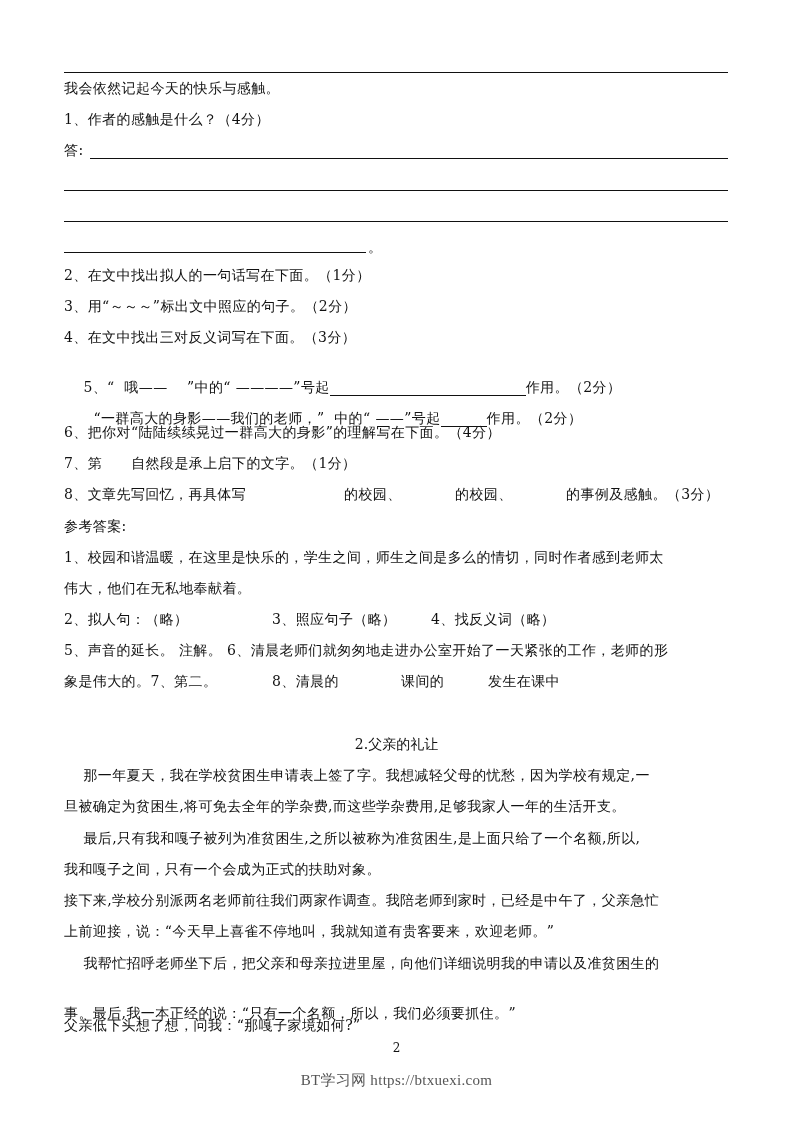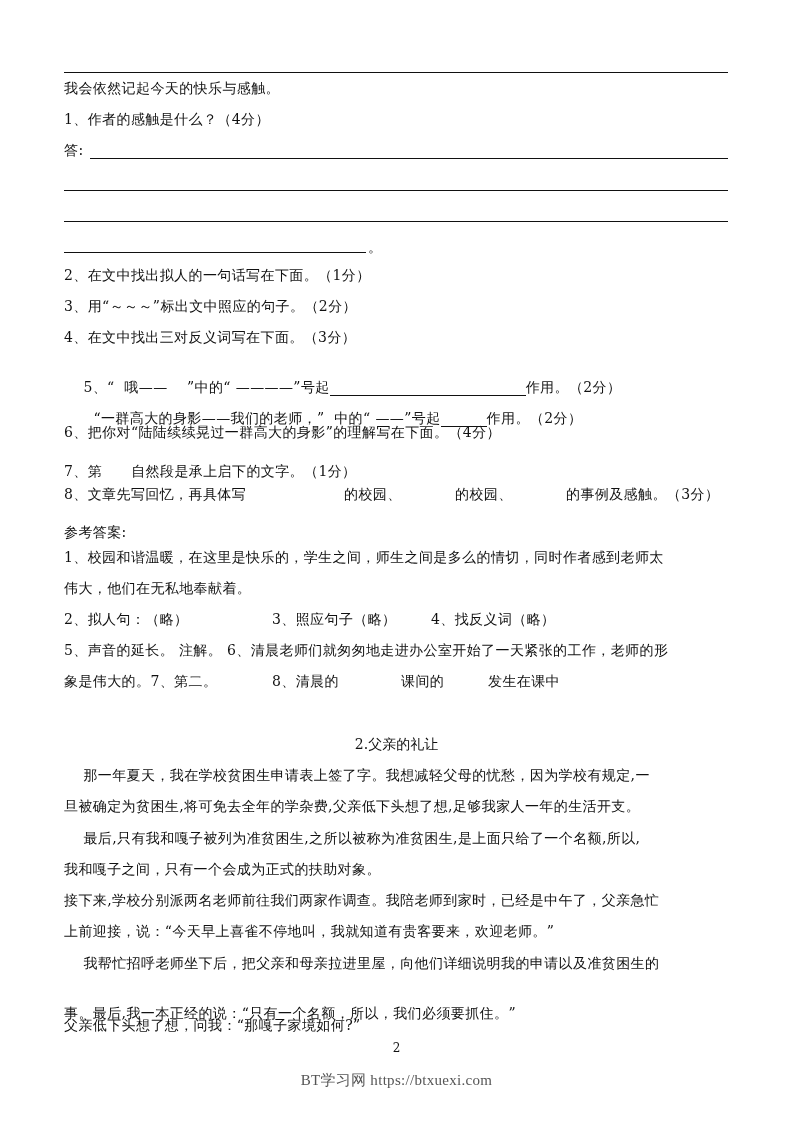--- a/index.html
+++ b/index.html
@@ -38,45 +38,45 @@
 
   <div class="row" style="top:360px;">
     <span>5、“  哦——    ”中的“ ————”号起</span><span class="uline" style="width:196px;"></span><span>作用。（2分）</span>
   </div>
 
   <div class="row" style="top:391px; left:74px;">
     <span>“一群高大的身影——我们的老师，”  中的“ ——”号起</span><span class="uline" style="width:46px;"></span><span>作用。（2分）</span>
   </div>
 
   <div class="row" style="top:423px;text-align:right;">6、把你对“陆陆续续晃过一群高大的身影”的理解写在下面。（4分）</div>
-  <div class="row" style="top:454px;margin-top:8px;">7、第      自然段是承上启下的文字。（1分）</div>
+  <div class="row" style="top:454px;">7、第      自然段是承上启下的文字。（1分）</div>
 
   <div class="row" style="top:485px;">8、文章先写回忆，再具体写</div>
   <div class="abs" style="left:344px; top:485px;">的校园、</div>
   <div class="abs" style="left:455px; top:485px;">的校园、</div>
   <div class="abs" style="left:566px; top:485px;">的事例及感触。（3分）</div>
 
-  <div class="row" style="top:517px;margin-top:6px;">参考答案:</div>
+  <div class="row" style="top:517px;">参考答案:</div>
   <div class="row" style="top:548px;">1、校园和谐温暖，在这里是快乐的，学生之间，师生之间是多么的情切，同时作者感到老师太</div>
   <div class="row" style="top:579px;">伟大，他们在无私地奉献着。</div>
 
   <div class="row" style="top:610px;">2、拟人句：（略）</div>
   <div class="abs" style="left:272px; top:610px;">3、照应句子（略）</div>
   <div class="abs" style="left:431px; top:610px;">4、找反义词（略）</div>
 
   <div class="row" style="top:641px;">5、声音的延长。 注解。 6、清晨老师们就匆匆地走进办公室开始了一天紧张的工作，老师的形</div>
   <div class="row" style="top:672px;">象是伟大的。7、第二。</div>
   <div class="abs" style="left:272px; top:672px;">8、清晨的</div>
   <div class="abs" style="left:401px; top:672px;">课间的</div>
   <div class="abs" style="left:488px; top:672px;">发生在课中</div>
 
   <div class="title" style="top:735px;">2.父亲的礼让</div>
 
   <div class="row" style="top:766px;">    那一年夏天，我在学校贫困生申请表上签了字。我想减轻父母的忧愁，因为学校有规定,一</div>
-  <div class="row" style="top:797px;">旦被确定为贫困生,将可免去全年的学杂费,父亲低下头想了想,足够我家人一年的生活开支。</div>
+  <div class="row" style="top:797px;">旦被确定为贫困生,将可免去全年的学杂费,而这些学杂费用,足够我家人一年的生活开支。</div>
   <div class="row" style="top:829px;">    最后,只有我和嘎子被列为准贫困生,之所以被称为准贫困生,是上面只给了一个名额,所以,</div>
   <div class="row" style="top:860px;">我和嘎子之间，只有一个会成为正式的扶助对象。</div>
   <div class="row" style="top:891px;">接下来,学校分别派两名老师前往我们两家作调查。我陪老师到家时，已经是中午了，父亲急忙</div>
   <div class="row" style="top:922px;">上前迎接，说：“今天早上喜雀不停地叫，我就知道有贵客要来，欢迎老师。”</div>
   <div class="row" style="top:954px;">    我帮忙招呼老师坐下后，把父亲和母亲拉进里屋，向他们详细说明我的申请以及准贫困生的</div>
   <div class="row" style="top:985px;margin-top:19px;">事。最后,我一本正经的说：“只有一个名额，所以，我们必须要抓住。”</div>
   <div class="row" style="top:1016px;">父亲低下头想了想，问我：“那嘎子家境如何?”</div>
 
   <div class="pagenum">2</div>
   <div class="footer">BT学习网 https://btxuexi.com</div>

